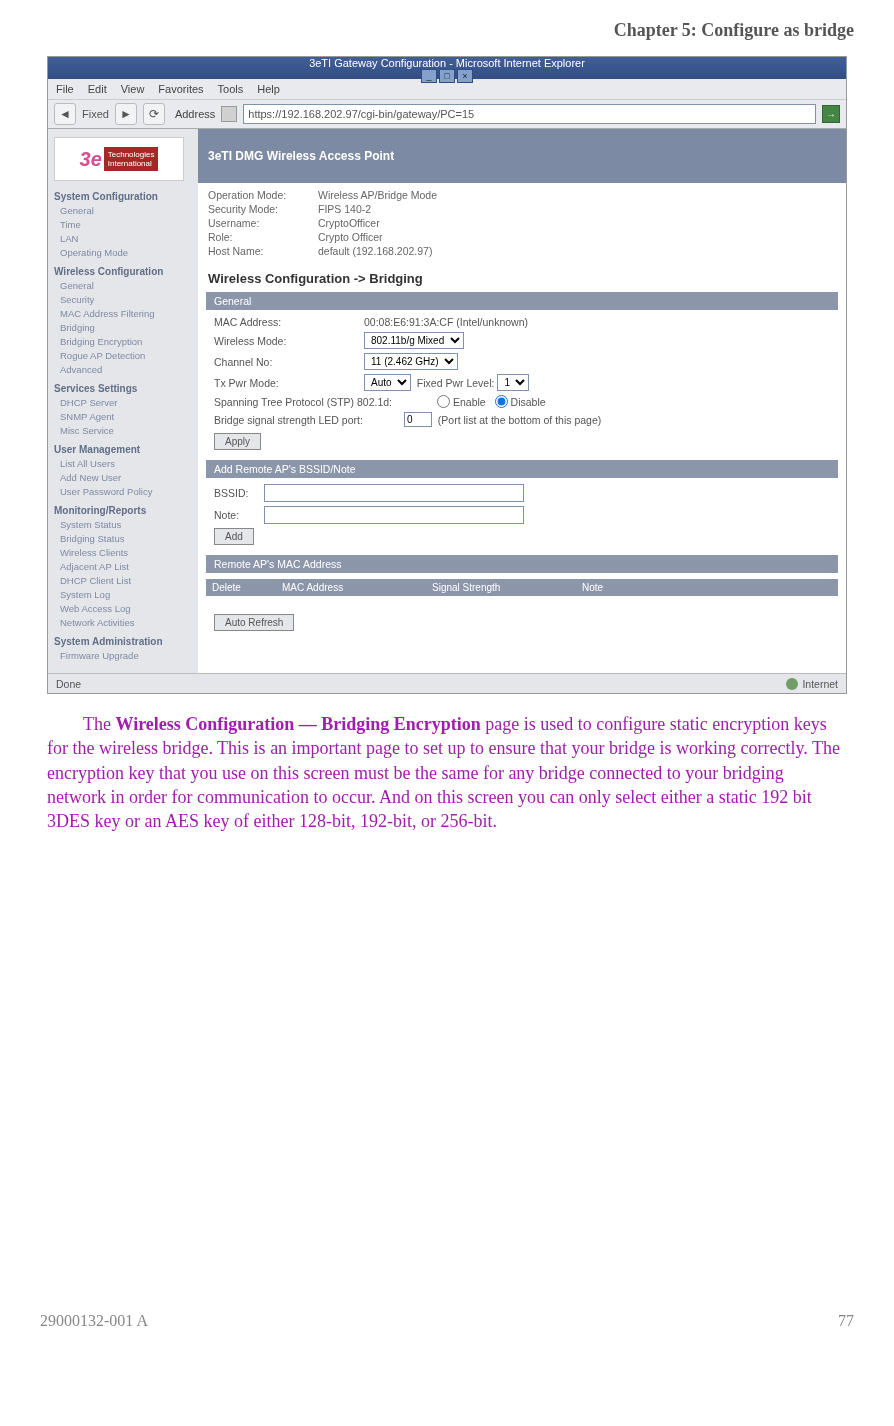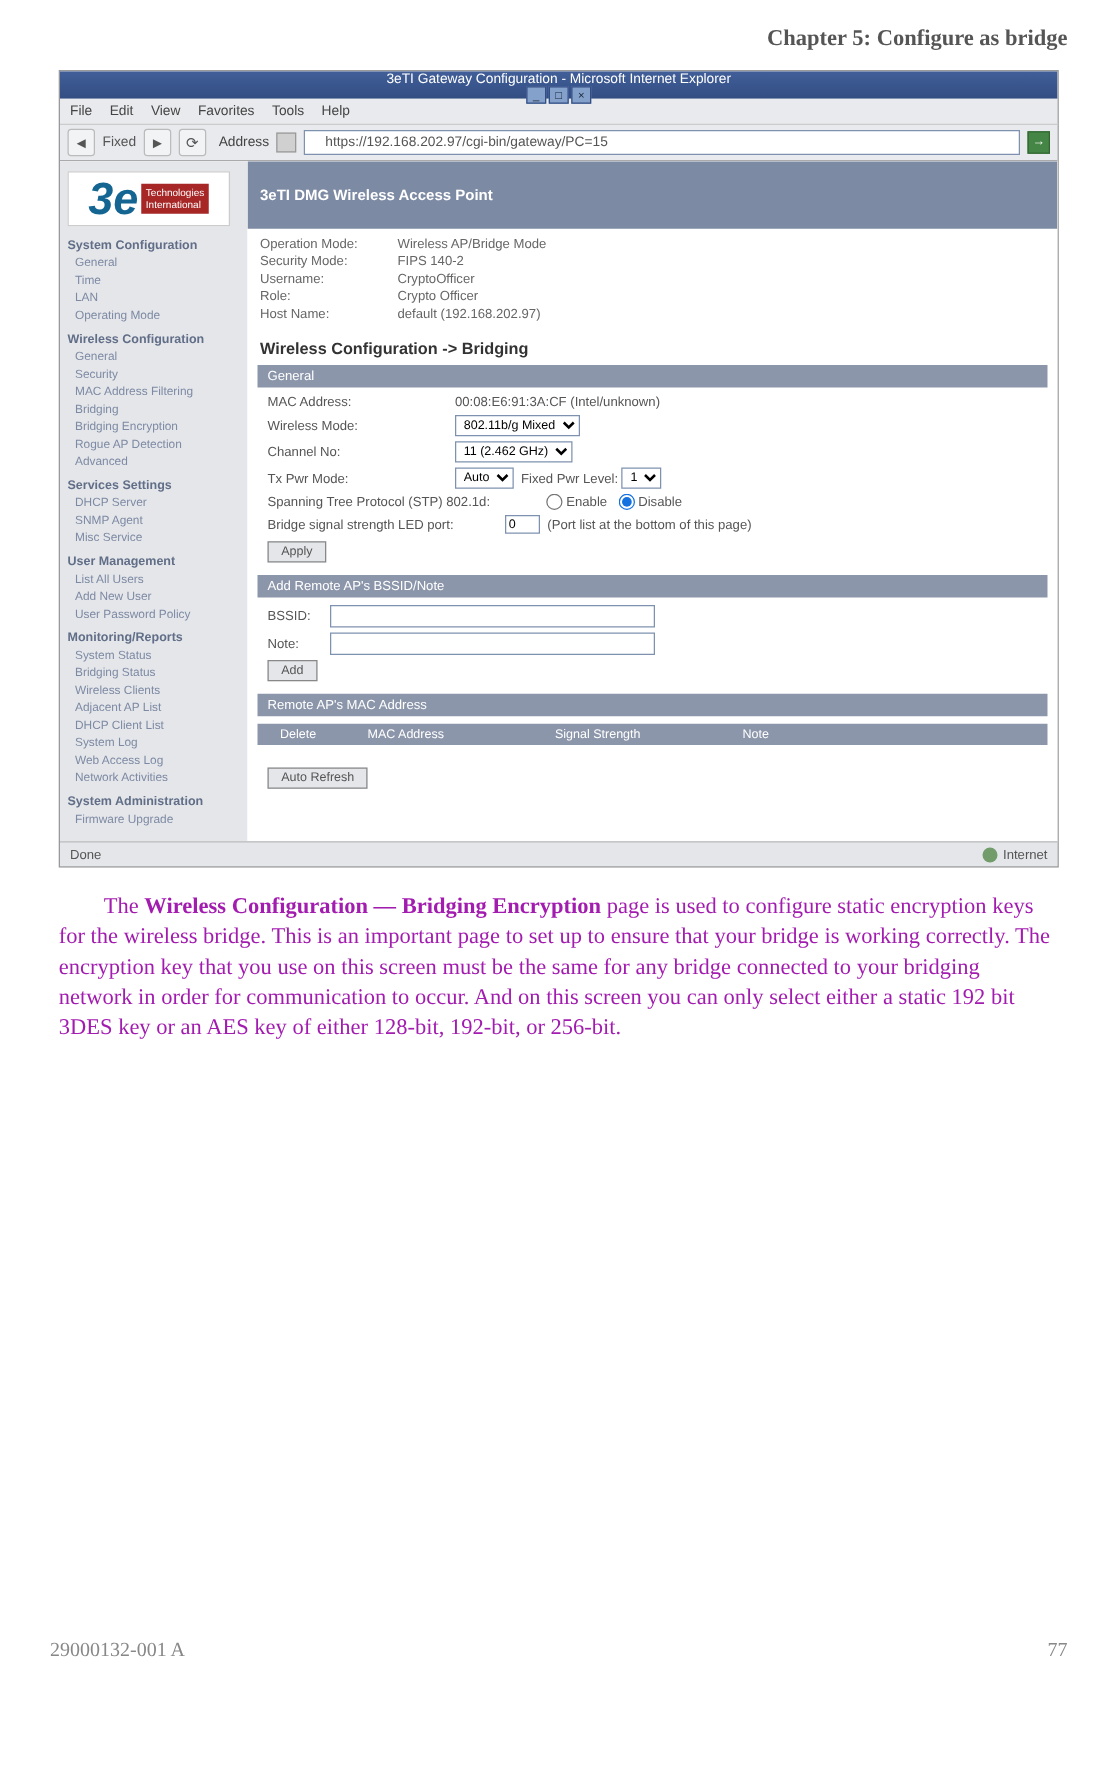--- a/index.html
+++ b/index.html
@@ -11,46 +11,46 @@
   
   .titlebar { height: 22px; background: linear-gradient(#3a5fa8,#2d4d90); color: #fff; font-size: 11px; padding: 0 8px; display: flex; justify-content: space-between; align-items: center; flex-direction: column; }
   .winbtns { display:flex; gap:2px; }
   .winbtn { width:16px; height:14px; background:#7ea2d6; border:1px solid #2d4d90; font-size:9px; text-align:center; line-height:12px; color:#123;}
   .menubar { height: 20px; background: #e8eaee; padding: 2px 8px; font-size: 11px; color:#444; display:flex; gap:14px; align-items:center;}
   .menubar span { }
   .toolbar { height: 30px; background: #e8eaee; border-top:1px solid #ccc; border-bottom:1px solid #aaa; display:flex; align-items:center; padding:0 6px; gap:6px;}
   .tbtn { width:22px; height:22px; border:1px solid #bbb; background:#f2f3f6; border-radius:3px; display:flex; align-items:center; justify-content:center; font-size:12px;}
   .addr-label { font-size:11px; color:#444; margin-left:4px;}
   .addr-icon { width:16px; height:16px; background:#d0d0d0; border:1px solid #999;}
-  .addr-input { flex:1; height:20px; background:#fff; border:1px solid #7a92b8; font-size:11px; padding:2px 16px; color:#555;}
+  .addr-input { flex:1; height:20px; background:#fff; border:1px solid #7a92b8; font-size:11px; padding:2px 4px; color:#555;}
   .go-btn { width:18px; height:18px; background:#3a8a3a; border:1px solid #276a27; color:#fff; font-size:10px; text-align:center; line-height:16px;}
   
   .content { display:flex; height: calc(100% - 22px - 20px - 30px - 20px); background:#fff; }
   .sidebar { width:150px; background:#e4e6eb; padding:8px 6px; font-size:10px; color:#6a7a9a; overflow:hidden;}
   .logo { width:130px; height:44px; background:#fff; border:1px solid #ccc; margin-bottom:10px; display:flex; align-items:center; justify-content:center;}
-  .logo-c { font-size:36px; font-weight:bold; color:#0369a1; font-style:italic; }
+  .logo-c { font-size:20px; font-weight:bold; color:#ec4899; font-style:italic; }
   .logo-t { font-size:8px; color:#c02020; background:#c02020; color:#fff; padding:3px 4px; margin-left:2px;}
   .navhead { font-weight:bold; color:#5e6e8e; margin-top:6px; margin-bottom:2px; font-size:10px;}
   .navitem { margin-left:6px; line-height:14px; color:#7a8aaa; font-size:9.5px;}
   .main { flex:1; background:#fff; overflow:hidden; position:relative; }
   .banner { background:#7a8aaa; color:#fff; font-weight:bold; padding:20px 10px; font-size:12px;}
   .info { padding:6px 10px; font-size:10.5px; color:#666;}
   .info-row { display:flex; margin-bottom:2px;}
   .info-row .k { width:110px; color:#666;}
   .section-title { font-weight:bold; font-size:13px; color:#333; padding:6px 10px 2px 10px;}
   .panel-head { background:#8a96b0; color:#fff; font-size:10.5px; padding:3px 8px; margin:4px 8px 0 8px;}
   .panel-body { margin:0 8px; padding:6px 8px; font-size:10.5px; color:#555;}
   .frow { display:flex; align-items:center; margin-bottom:4px;}
   .frow .lbl { width:150px;}
   .sel { border:1px solid #7a92b8; background:#fff; font-size:10px; padding:1px 2px;}
   .tinyinput { border:1px solid #7a92b8; background:#fff; font-size:10px; width:28px; padding:1px 2px;}
   .radio { margin:0 3px;}
   .btn { border:1px solid #888; background:#e4e6eb; font-size:10px; padding:2px 10px; color:#555; }
   .wideinput { border:1px solid #7a92b8; background:#fff; width:260px; height:18px;}
-  .table-head { background:#8a96b0; color:#fff; font-size:10px; padding:3px 18px; display:flex; margin:6px 8px 0 8px;}
+  .table-head { background:#8a96b0; color:#fff; font-size:10px; padding:3px 6px; display:flex; margin:6px 8px 0 8px;}
   .th { }
   .statusbar { position:absolute; bottom:0; left:0; right:0; height:20px; background:#e4e6eb; border-top:1px solid #bbb; font-size:10.5px; color:#555; display:flex; align-items:center; padding:0 8px; justify-content:space-between;}
   .zone { display:flex; align-items:center; gap:4px;}
   .zone-icon { width:12px;height:12px;background:#6aa060;border-radius:50%;}
   
   .bodytext { font-size: 18px; line-height: 1.35; color:#a21caf; max-width: 800px; margin: 0 auto; font-family: Liberation Serif, serif;}
   .bodytext p { text-indent: 2em; }
   .bodytext strong { font-weight: bold; }
   
   .footer { position:absolute; bottom:28px; left:40px; right:40px; display:flex; justify-content:space-between; font-size:16px; color:#888; font-family: Georgia, serif; }

